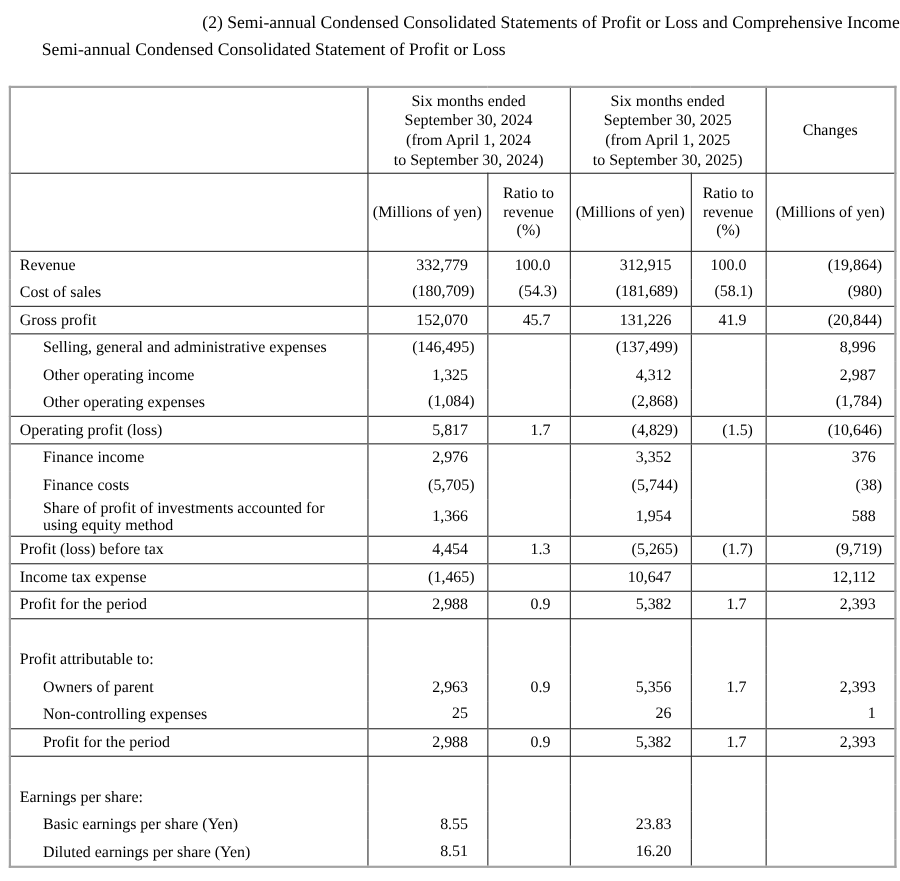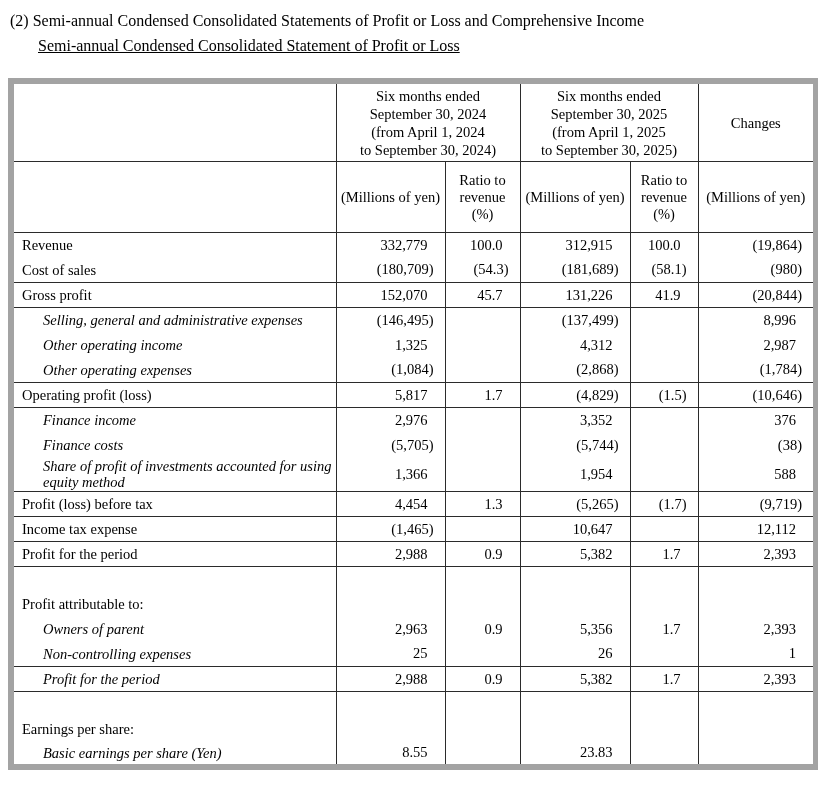--- a/index.html
+++ b/index.html
@@ -12,37 +12,37 @@
   .page {
     width: 818px;
     height: 801px;
     box-sizing: border-box;
     padding: 12px 0 0 0;
     background: #ffffff;
     overflow: hidden;
   }
   .title {
     font-size: 16px;
-    padding-left: 10px;
+    padding-left: 0;
     white-space: nowrap;
+    text-align: right;
   }
   .subtitle {
     font-size: 16px;
     padding-left: 38px;
     margin-top: 7px;
     white-space: nowrap;
-    text-decoration: underline;
   }
   table.statement {
     border-collapse: collapse;
     table-layout: fixed;
     width: 805px;
     margin-left: 8px;
     margin-top: 23px;
-    border: 6px solid #a3a3a3;
+    border: 2px solid #a3a3a3;
     font-size: 14.5px;
   }
   col.c-label   { width: 325px; }
   col.c-val24   { width: 109px; }
   col.c-ratio24 { width: 75px;  }
   col.c-val25   { width: 110px; }
   col.c-ratio25 { width: 68px;  }
   col.c-chg     { width: 118px; }
 
   thead th {
@@ -66,21 +66,21 @@
   tbody tr.tall  { height: 34px; margin-top: 27px; }
   tbody tr.rt td { border-top: 1px solid #2b2b2b; }
   tbody tr.rb td { border-bottom: 1px solid #2b2b2b; }
 
   td.label {
     text-align: left;
     padding-left: 8px;
     padding-right: 4px;
     line-height: 16px;
   }
-  td.label.ind { padding-left: 29px; font-style: italic; }
+  td.label.ind { padding-left: 29px; }
   td.num {
     text-align: right;
     padding-right: 17px;
     font-variant-numeric: tabular-nums;
   }
   td.num.paren { padding-right: 11px; }
 </style>
 </head>
 <body>
 
@@ -285,15 +285,23 @@
           <td class="num"></td>
         </tr>
         <tr>
           <td class="label ind">Basic earnings per share (Yen)</td>
           <td class="num">8.55</td>
           <td class="num"></td>
           <td class="num">23.83</td>
           <td class="num"></td>
           <td class="num"></td>
         </tr>
+        <tr>
+          <td class="label ind">Diluted earnings per share (Yen)</td>
+          <td class="num">8.51</td>
+          <td class="num"></td>
+          <td class="num">16.20</td>
+          <td class="num"></td>
+          <td class="num"></td>
+        </tr>
       </tbody>
   </table>
 </div>
 
 </body></html>

